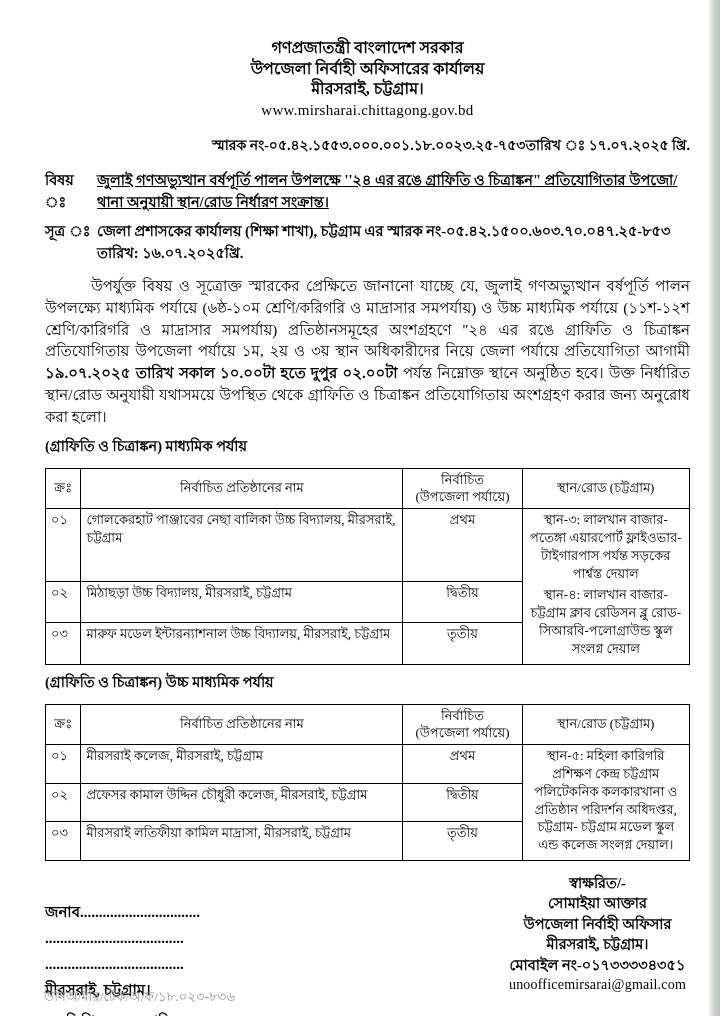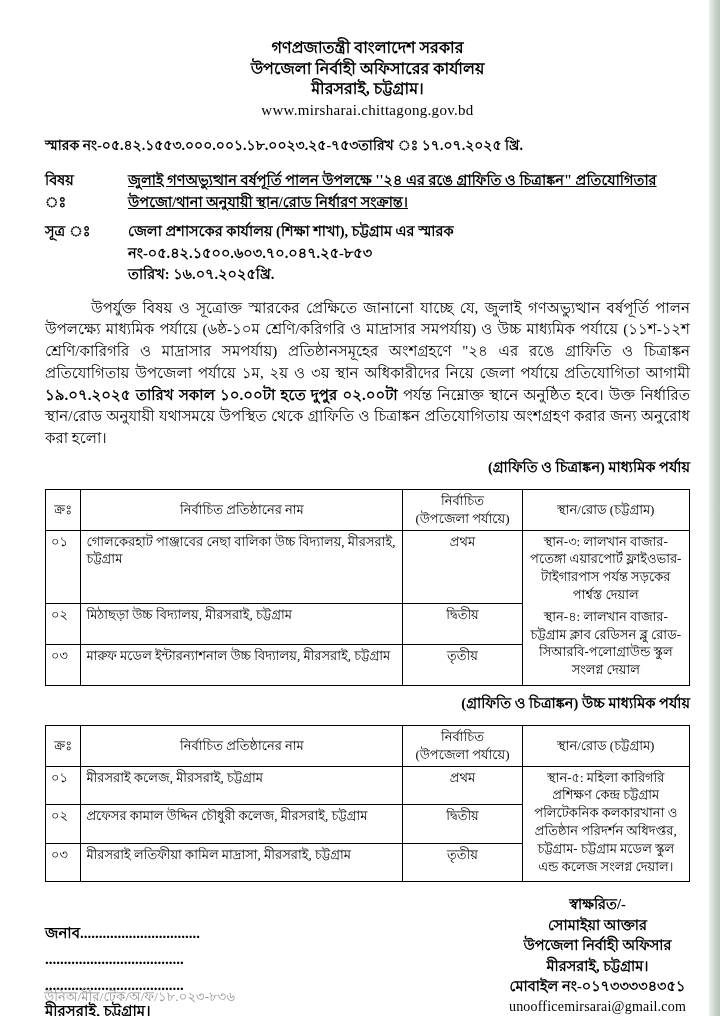--- a/index.html
+++ b/index.html
@@ -19,34 +19,34 @@
   }
   .scan-edge {
     position: absolute; top: 0; right: 0;
     width: 11px; height: 1016px;
     background: linear-gradient(to right, #eef1ee 0%, #c7d0c9 60%, #b8c3bc 100%);
   }
   
   .doc-header { text-align: center; font-weight: bold; font-size: 16px; line-height: 20.5px; }
   .doc-header .website { font-weight: normal; font-size: 15px; letter-spacing: .3px; }
   
-  .memo-row { display: flex; justify-content: flex-start; margin-top: 14px; font-size: 14px; font-weight: bold; }
+  .memo-row { display: flex; justify-content: flex-end; margin-top: 14px; font-size: 14px; font-weight: bold; }
   
-  .labelled-row { display: flex; margin-top: 12px; font-size: 14.5px; font-weight: bold; line-height: 21.5px; gap: 31px; }
+  .labelled-row { display: flex; margin-top: 12px; font-size: 14.5px; font-weight: bold; line-height: 21.5px; }
   .labelled-row .row-label { flex: 0 0 52px; }
   .subject-text { text-decoration: underline; }
   .ref-block { margin-top: 8px; }
   
   .body-par {
     margin: 12px 0 0 0;
     font-size: 15px; line-height: 21.8px;
     text-align: justify; text-indent: 46px;
   }
   
-  .table-caption { text-align: right; font-weight: bold; font-size: 14.5px; margin-top: 6px; }
+  .table-caption { text-align: left; font-weight: bold; font-size: 14.5px; margin-top: 6px; }
   table.doc-table {
     width: 100%; border-collapse: collapse; margin-top: 9px;
     font-size: 13px; line-height: 17.8px;
   }
   table.doc-table td, table.doc-table th {
     border: 1px solid #000; padding: 2px 5px; vertical-align: top; font-weight: normal;
   }
   table.doc-table th { text-align: center; vertical-align: middle; }
   td.cell-sl { width: 5.5%; }
   td.cell-name { width: 50%; text-align: left; }

